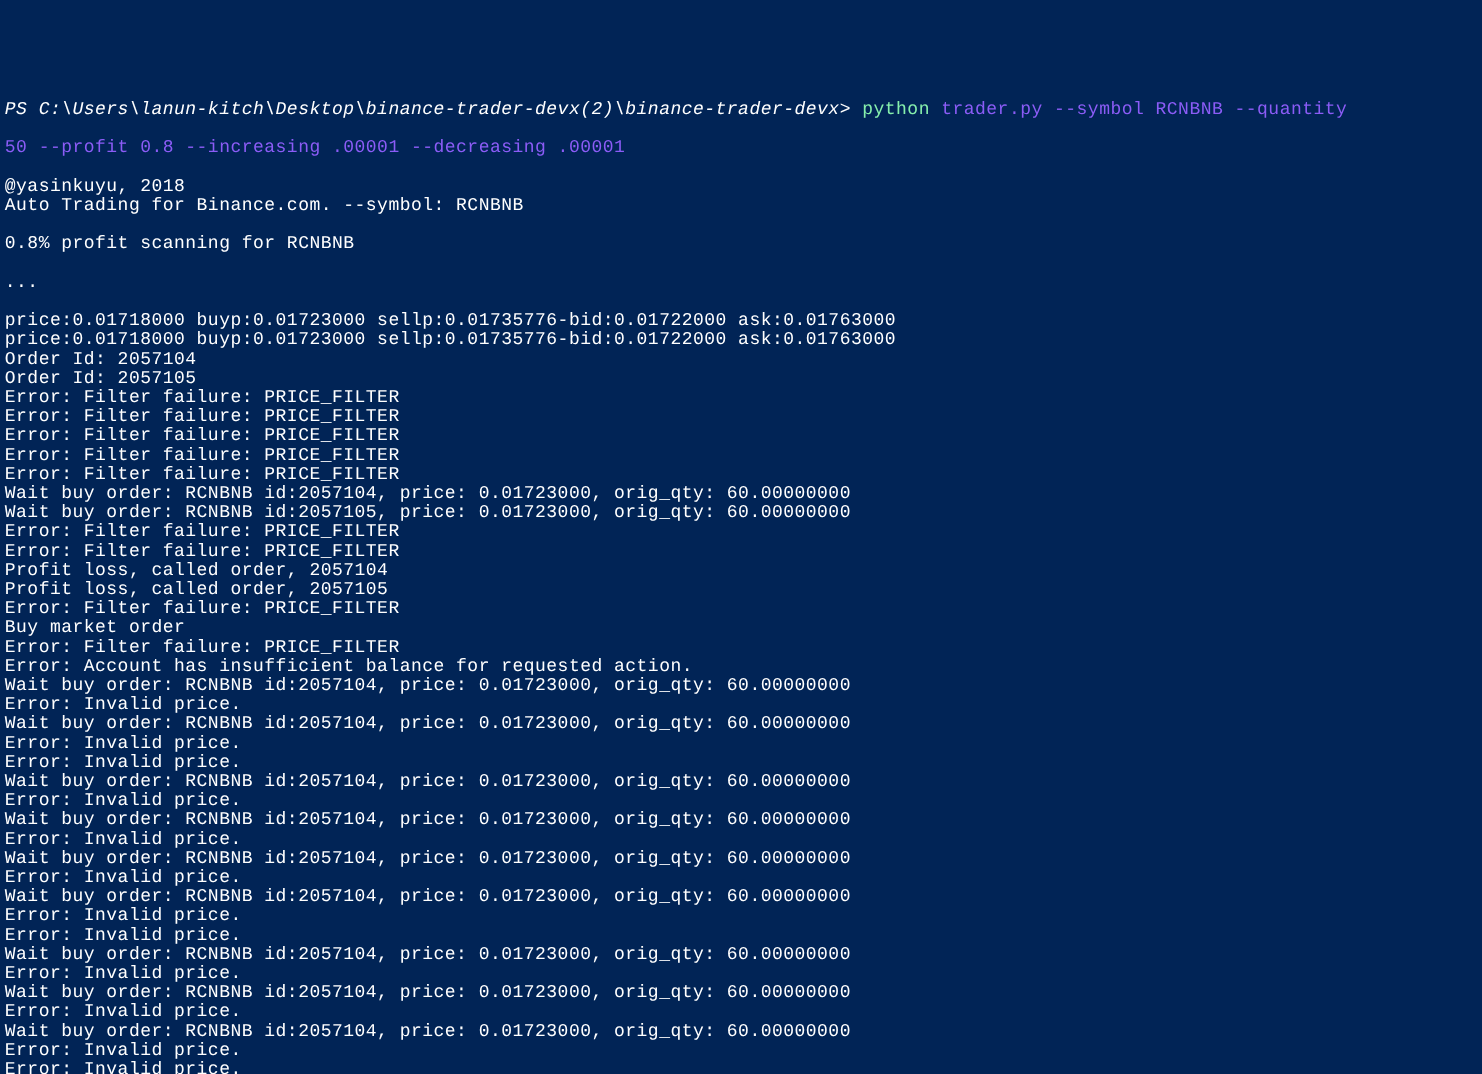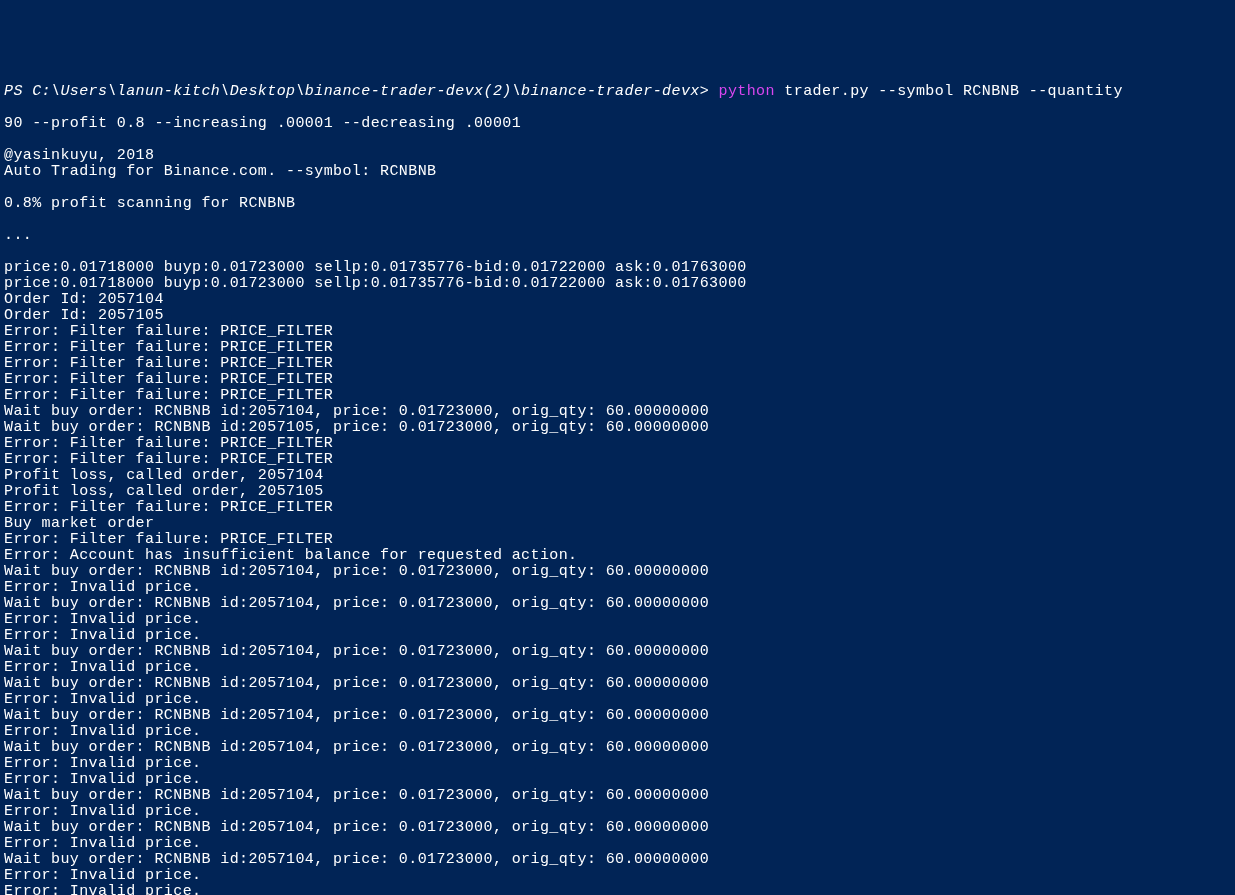--- a/index.html
+++ b/index.html
@@ -22,36 +22,36 @@
     }
     .terminal {
       width: 100%;
       height: 100%;
     }
     .prompt {
       display: inline;
       font-style: italic;
     }
     .cmd-yellow {
-      color: #d946ef;
+      color: #86efac;
       display: inline;
     }
     .cmd-white {
-      color: #ffffff;
+      color: #8b5cf6;
       display: inline;
     }
     .line {
       display: block;
     }
   </style>
 </head>
 <body>
 
 
 
 <div class="terminal">
 <span class="line"><span class="prompt">PS C:\Users\lanun-kitch\Desktop\binance-trader-devx(2)\binance-trader-devx&gt; </span><span class="cmd-yellow">python </span><span class="cmd-white">trader.py --symbol RCNBNB --quantity</span></span>
-<span class="line cmd-white">90 --profit 0.8 --increasing .00001 --decreasing .00001</span>
+<span class="line cmd-white">50 --profit 0.8 --increasing .00001 --decreasing .00001</span>
 <div id="output-container"><span class="line">@yasinkuyu, 2018</span><span class="line">Auto Trading for Binance.com. --symbol: RCNBNB</span><span class="line">&nbsp;</span><span class="line">0.8% profit scanning for RCNBNB</span><span class="line">&nbsp;</span><span class="line">...</span><span class="line">&nbsp;</span><span class="line">price:0.01718000 buyp:0.01723000 sellp:0.01735776-bid:0.01722000 ask:0.01763000</span><span class="line">price:0.01718000 buyp:0.01723000 sellp:0.01735776-bid:0.01722000 ask:0.01763000</span><span class="line">Order Id: 2057104</span><span class="line">Order Id: 2057105</span><span class="line">Error: Filter failure: PRICE_FILTER</span><span class="line">Error: Filter failure: PRICE_FILTER</span><span class="line">Error: Filter failure: PRICE_FILTER</span><span class="line">Error: Filter failure: PRICE_FILTER</span><span class="line">Error: Filter failure: PRICE_FILTER</span><span class="line">Wait buy order: RCNBNB id:2057104, price: 0.01723000, orig_qty: 60.00000000</span><span class="line">Wait buy order: RCNBNB id:2057105, price: 0.01723000, orig_qty: 60.00000000</span><span class="line">Error: Filter failure: PRICE_FILTER</span><span class="line">Error: Filter failure: PRICE_FILTER</span><span class="line">Profit loss, called order, 2057104</span><span class="line">Profit loss, called order, 2057105</span><span class="line">Error: Filter failure: PRICE_FILTER</span><span class="line">Buy market order</span><span class="line">Error: Filter failure: PRICE_FILTER</span><span class="line">Error: Account has insufficient balance for requested action.</span><span class="line">Wait buy order: RCNBNB id:2057104, price: 0.01723000, orig_qty: 60.00000000</span><span class="line">Error: Invalid price.</span><span class="line">Wait buy order: RCNBNB id:2057104, price: 0.01723000, orig_qty: 60.00000000</span><span class="line">Error: Invalid price.</span><span class="line">Error: Invalid price.</span><span class="line">Wait buy order: RCNBNB id:2057104, price: 0.01723000, orig_qty: 60.00000000</span><span class="line">Error: Invalid price.</span><span class="line">Wait buy order: RCNBNB id:2057104, price: 0.01723000, orig_qty: 60.00000000</span><span class="line">Error: Invalid price.</span><span class="line">Wait buy order: RCNBNB id:2057104, price: 0.01723000, orig_qty: 60.00000000</span><span class="line">Error: Invalid price.</span><span class="line">Wait buy order: RCNBNB id:2057104, price: 0.01723000, orig_qty: 60.00000000</span><span class="line">Error: Invalid price.</span><span class="line">Error: Invalid price.</span><span class="line">Wait buy order: RCNBNB id:2057104, price: 0.01723000, orig_qty: 60.00000000</span><span class="line">Error: Invalid price.</span><span class="line">Wait buy order: RCNBNB id:2057104, price: 0.01723000, orig_qty: 60.00000000</span><span class="line">Error: Invalid price.</span><span class="line">Wait buy order: RCNBNB id:2057104, price: 0.01723000, orig_qty: 60.00000000</span><span class="line">Error: Invalid price.</span><span class="line">Error: Invalid price.</span></div>
 </div>
 
 
 
 
 </body></html>

